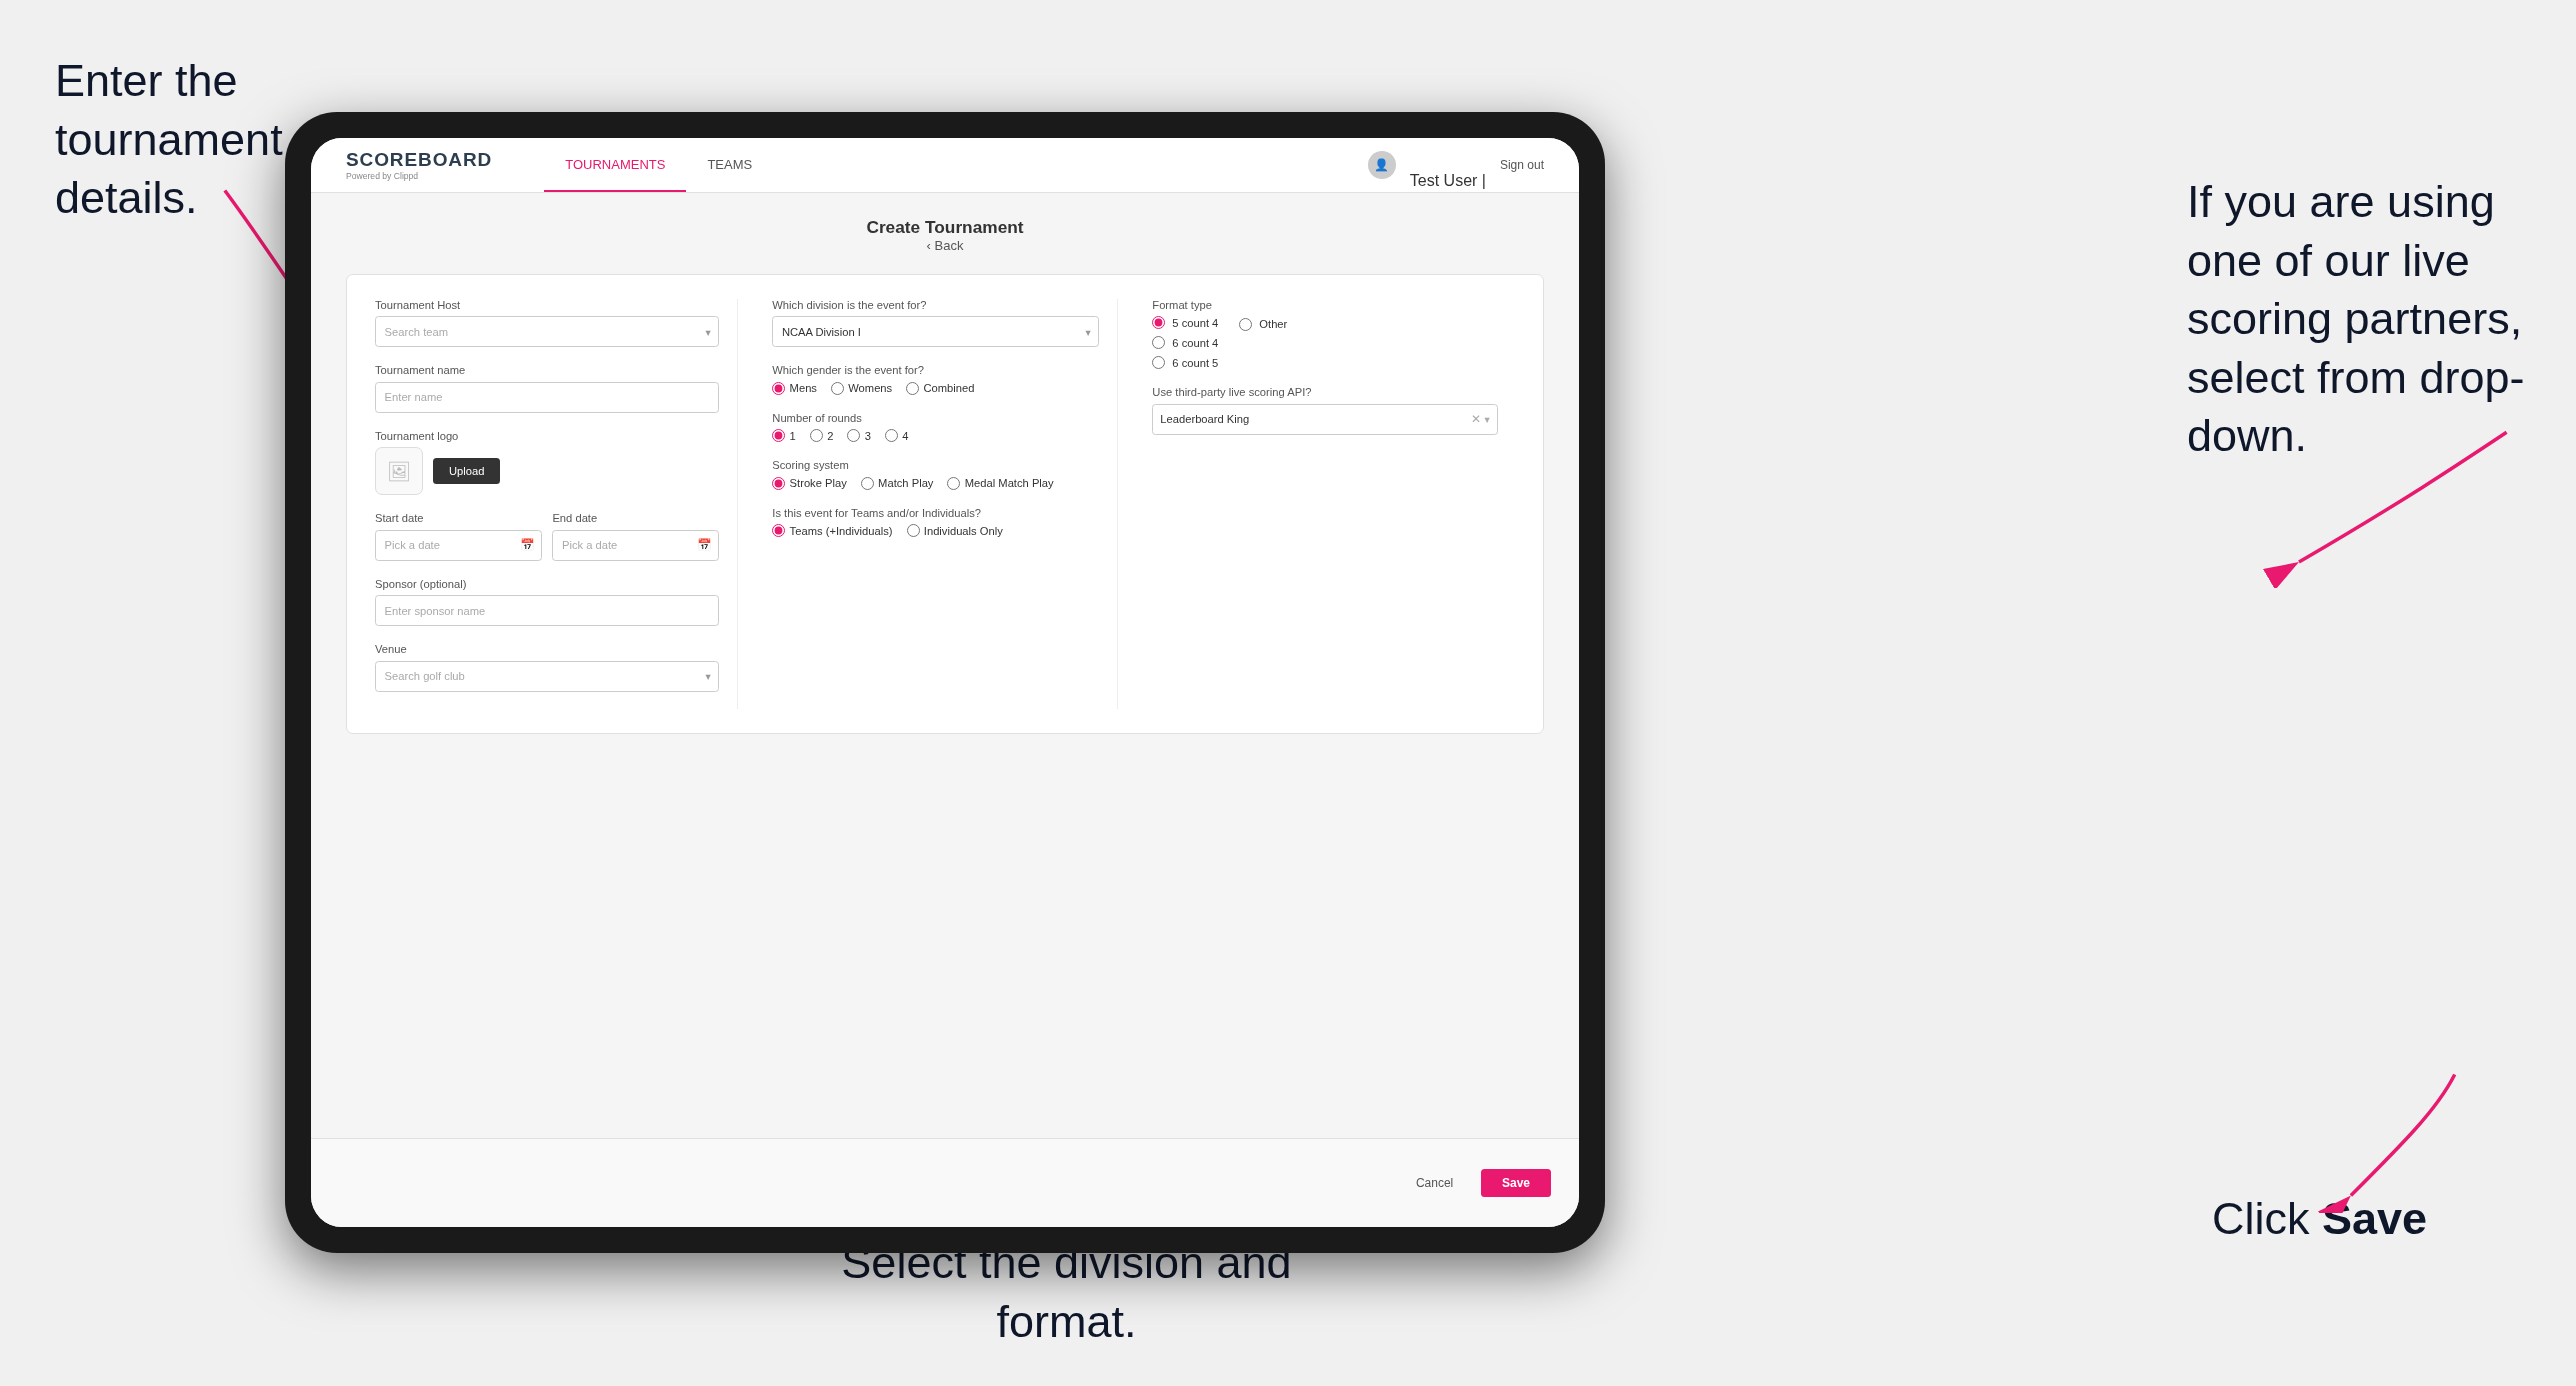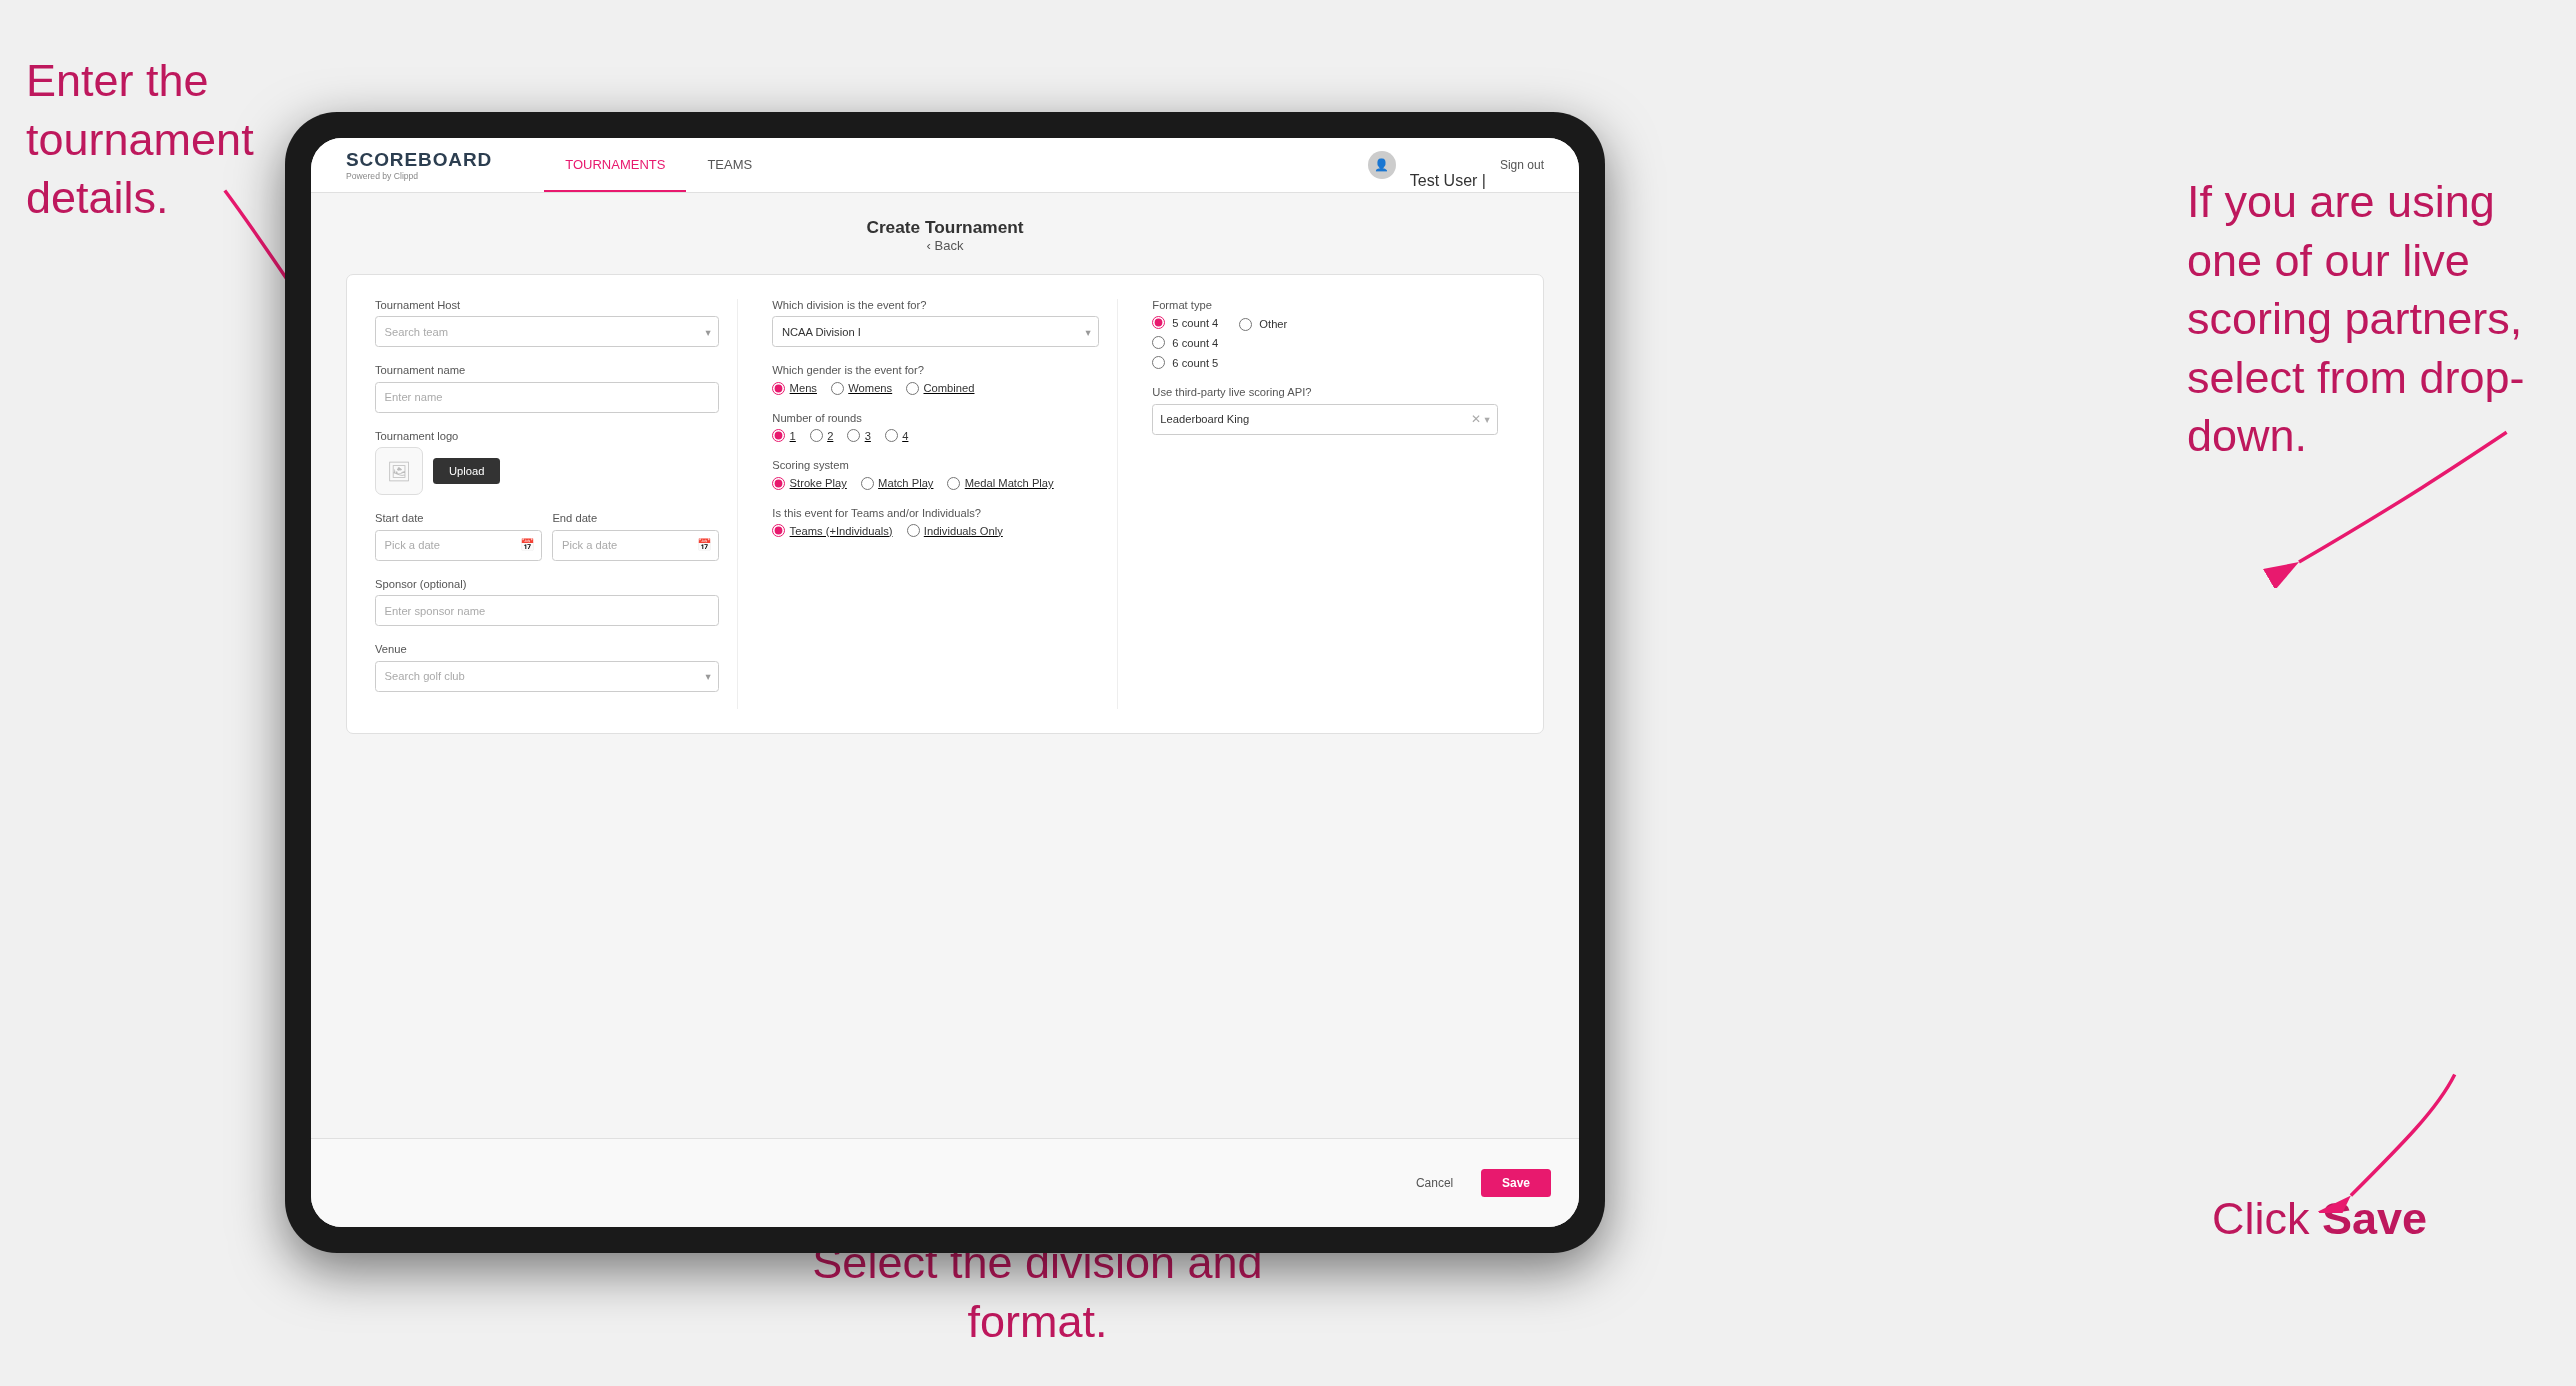--- a/index.html
+++ b/index.html
@@ -10,22 +10,23 @@
       height: 1386px;
       position: relative;
       overflow: hidden;
     }
 
     
     .annotation {
       position: absolute;
       font-size: 45px;
       font-weight: 400;
-      color: #be185d;
+      color: #0f172a;
       line-height: 1.3;
+      margin-left: 29px;
     }
     .annotation-tl { top: 52px; left: 26px; width: 277px; }
     .annotation-tr { top: 173px; right: 26px; width: 363px; }
     .annotation-bc { bottom: 35px; left: 778px; width: 519px; text-align: center; }
 
     .annotation strong { font-weight: 700; }
 
     
     .tablet-frame {
       position: absolute;
@@ -273,21 +274,20 @@
       color: #aaa;
       font-size: 12px;
     }
 
     
     .radio-group {
       display: flex;
       flex-wrap: wrap;
       gap: 7px 14px;
       margin-top: 3.5px;
-      text-decoration: underline;
     }
     .radio-item {
       display: flex;
       align-items: center;
       gap: 4.3px;
       font-size: 11.2px;
       color: #333;
     }
     .radio-item input[type="radio"] {
       accent-color: #e8196e;

